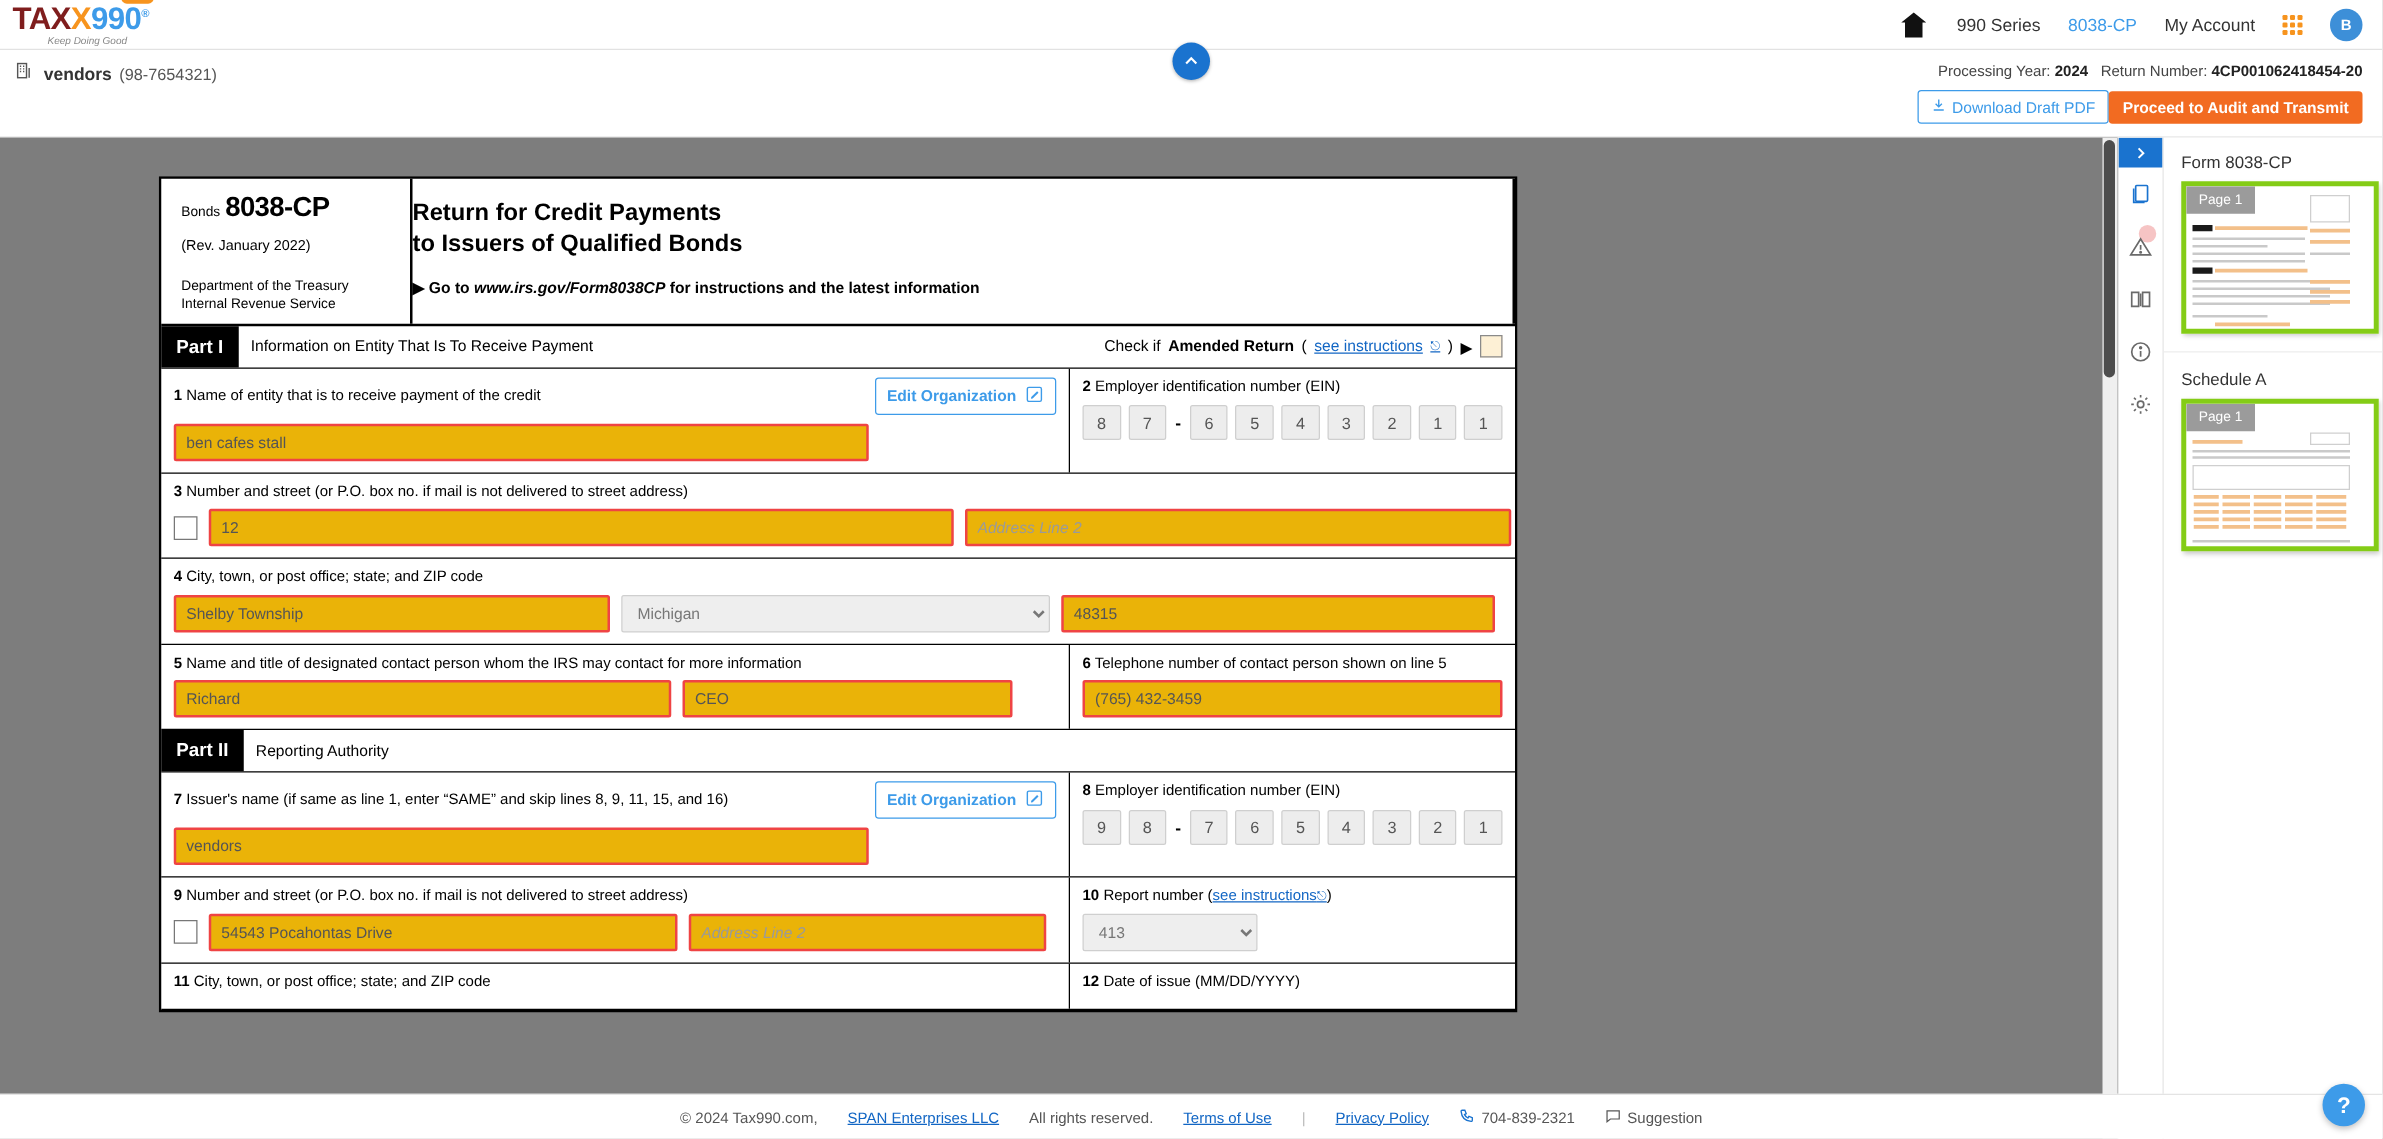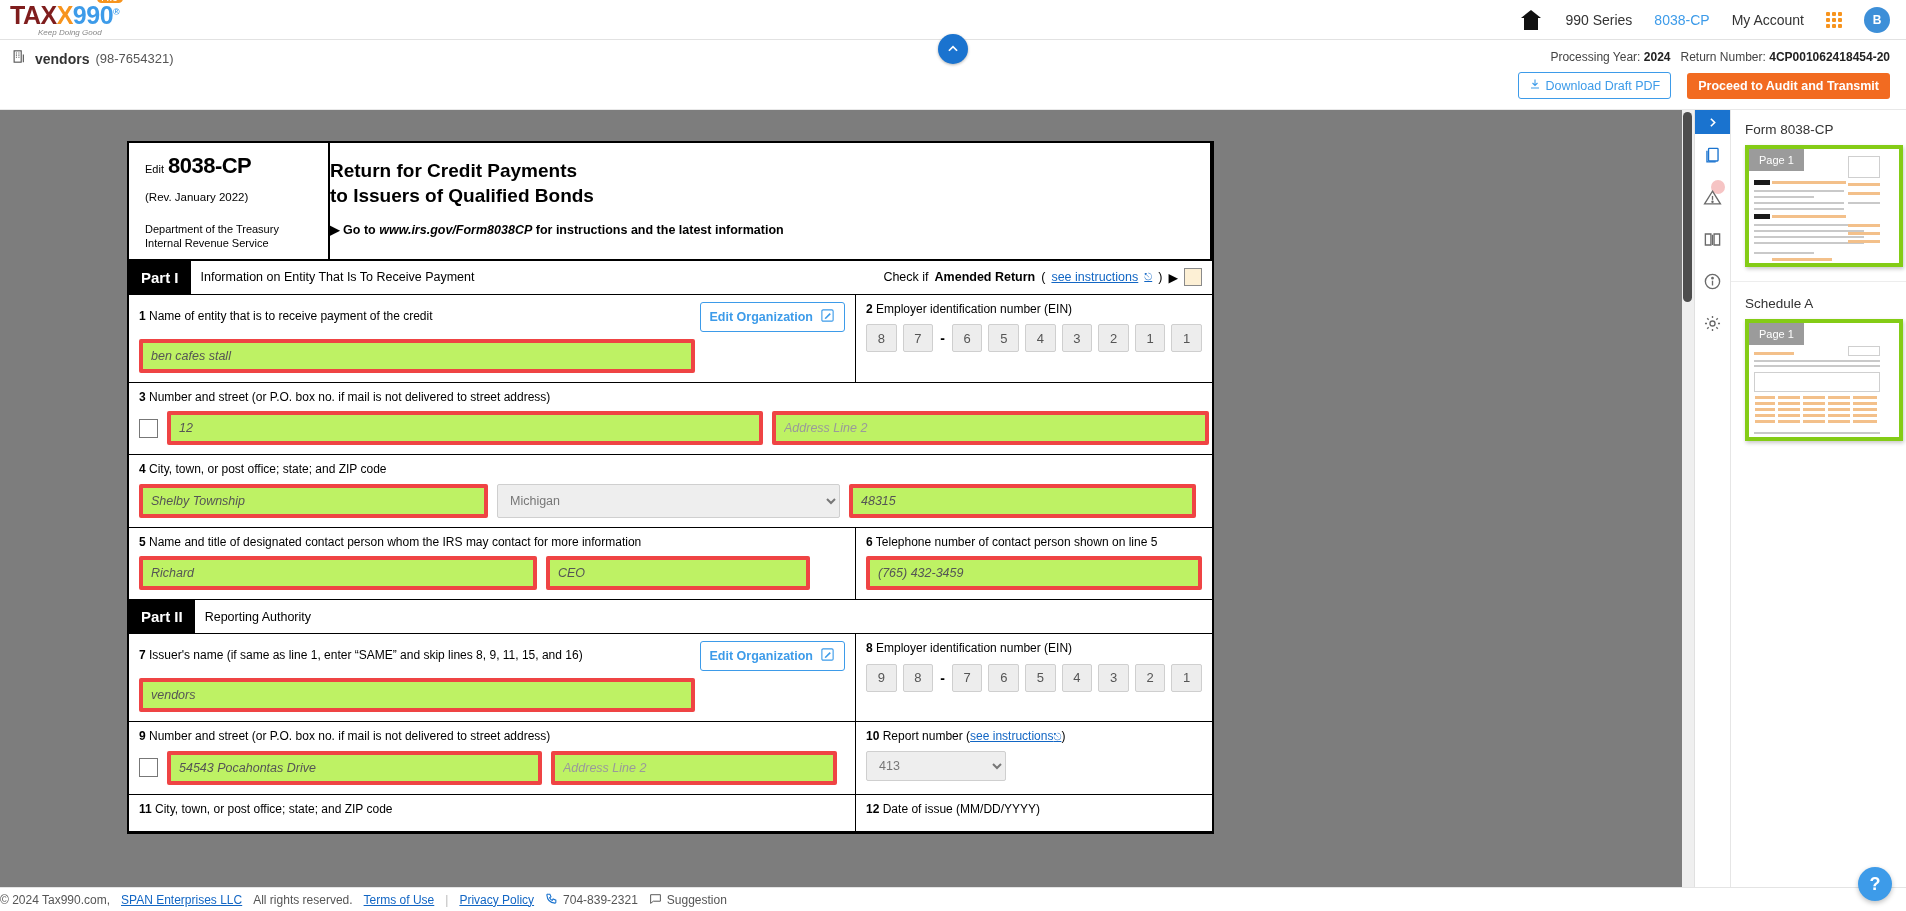--- a/index.html
+++ b/index.html
@@ -57,21 +57,21 @@
   .org-name { font-size: 14px; font-weight: bold; color: #333; }
   .org-ein { font-size: 13px; color: #555; }
   .help-text { font-size: 12.5px; color: #333; margin-top: 4px; max-width: 740px; line-height: 1.35; }
   .help-text b { font-weight: bold; }
 
   .meta-line {
     position: absolute; right: 16px; top: 10px;
     font-size: 12px; color: #444; white-space: nowrap;
   }
   .meta-line b { color: #222; }
-  .btn-row { position: absolute; right: 16px; top: 32px; display: flex; gap: 16px; align-items: center; justify-content: space-between; }
+  .btn-row { position: absolute; right: 16px; top: 32px; display: flex; gap: 0; align-items: center; justify-content: space-between; }
   .btn-outline {
     border: 1px solid #3d9be9; color: #3d9be9; background: #fff;
     font-size: 12.5px; padding: 5px 10px; border-radius: 3px; cursor: pointer;
     display: flex; align-items: center; gap: 5px; white-space: nowrap;
   }
   .btn-primary {
     background: #f26b21; color: #fff; border: none;
     font-size: 12.5px; font-weight: bold; padding: 6px 11px; border-radius: 3px;
     cursor: pointer; white-space: nowrap;
   }
@@ -137,23 +137,23 @@
   
   .row { display: flex; border-bottom: 1px solid #000; }
   .cell { padding: 7px 10px 9px 10px; }
   .cell.left { flex: 1; border-right: 1px solid #000; }
   .cell.rightcol { width: 356px; }
   .lbl { font-size: 12px; line-height: 1.3; }
   .lbl b { font-weight: bold; }
   .lbl-row { display: flex; justify-content: space-between; align-items: center; }
 
   .inp {
-    width: 100%; border: 4px solid #ef4444; background: #bef264;
+    width: 100%; border: 2px solid #ef4444; background: #eab308;
     font-size: 12.5px; color: #555; padding: 6px 8px; border-radius: 2px;
-    font-family: "Liberation Sans", sans-serif; outline: none; font-style: italic;
+    font-family: "Liberation Sans", sans-serif; outline: none;
   }
   .inp::placeholder { color: #9a9a9a; font-style: italic; }
 
   .edit-org {
     border: 1px solid #3d9be9; color: #3d9be9; background: #fff;
     font-size: 12.5px; font-weight: bold; padding: 5px 9px; border-radius: 3px;
     display: inline-flex; align-items: center; gap: 7px; cursor: pointer; white-space: nowrap;
   }
   .ein-boxes { display: flex; align-items: center; gap: 6px; margin-top: 7px; }
   .ein-box {
@@ -207,24 +207,24 @@
     font-size: 11px; padding: 5px 10px; z-index: 3;
   }
   .mini { position: absolute; inset: 3px; }
   .mini .ln { position: absolute; background: #c9c9c9; height: 2px; }
   .mini .blk { position: absolute; background: #1a1a1a; height: 5px; }
   .mini .or { position: absolute; background: #f3c08a; height: 3px; }
   .mini .bx { position: absolute; border: 1px solid #cfcfcf; }
 
   
   .footer {
-    position: absolute; bottom: 0; left: 0; right: 0; height: 24px;
+    position: absolute; bottom: 0; left: 0; right: 0; height: 36px;
     background: #fff; border-top: 1px solid #e4e4e4;
-    display: flex; align-items: center; 
-    font-size: 12px; color: #555; gap: 11px;
+    display: flex; align-items: center; justify-content: center;
+    font-size: 12px; color: #555; gap: 24px;
   }
   .footer a { color: #1266c4; text-decoration: underline; cursor: pointer; }
   .footer .sep { color: #bbb; }
   .foot-item { display: flex; align-items: center; gap: 5px; }
   .help-fab {
     position: absolute; right: 14px; bottom: 10px;
     width: 34px; height: 34px; border-radius: 50%; background: #3d9be9;
     color: #fff; display: flex; align-items: center; justify-content: center;
     font-size: 18px; font-weight: bold; cursor: pointer; box-shadow: 0 2px 5px rgba(0,0,0,.25);
   }
@@ -307,21 +307,21 @@
 
 <div class="body-wrap">
 
   <div class="canvas">
 
     <div class="sheet">
 
       <div class="fh">
         <div class="fh-left">
           <div class="fh-form">
-            <span>Edit</span><b>8038-CP</b>
+            <span>Bonds</span><b>8038-CP</b>
           </div>
           <div class="fh-rev">(Rev. January 2022)</div>
           <div class="fh-dept">
             <div>Department of the Treasury</div>
             <div>Internal Revenue Service</div>
           </div>
         </div>
         <div class="fh-mid">
           <div class="fh-title">
             <div>Return for Credit Payments</div>

